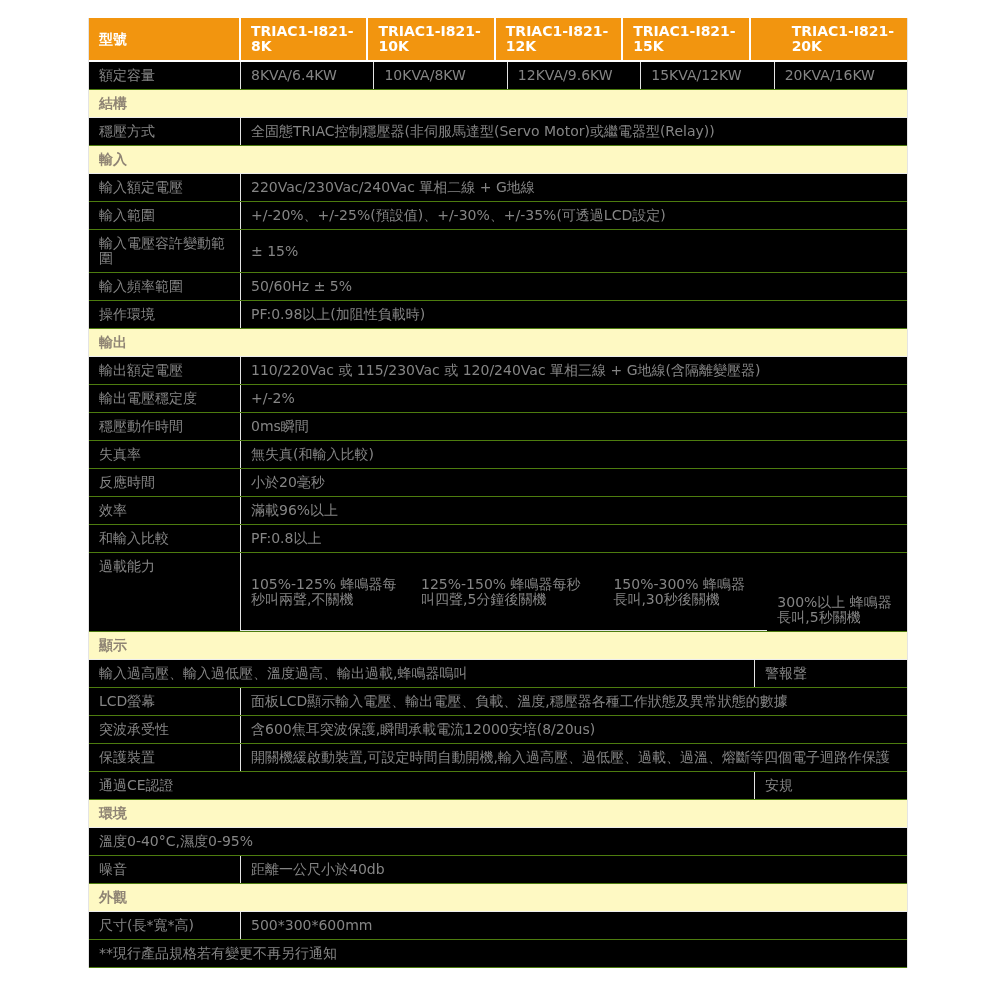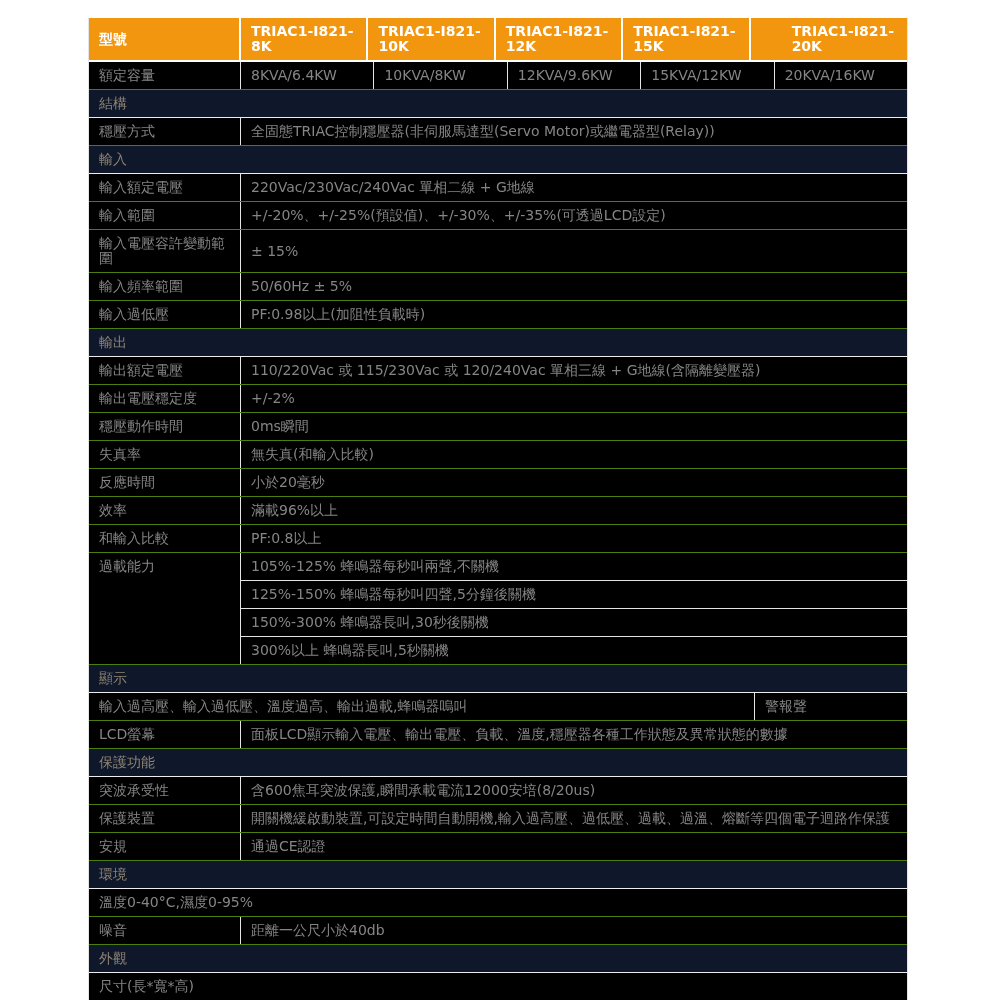--- a/index.html
+++ b/index.html
@@ -8,25 +8,25 @@
   .spec-table{position:absolute;left:88px;top:18px;width:820px;font-size:14px;color:#858585;
               border-right:1px solid #E4E4E4;border-left:1px solid #E4E4E4;box-sizing:border-box;}
   .r{display:flex;align-items:stretch;background:#000000;border-bottom:1px solid #4d7c0f;box-sizing:border-box;}
   .c{padding:6px 10px;display:flex;align-items:center;box-sizing:border-box;line-height:15px;}
   .label{width:152px;flex:none;border-right:1px solid #E4E4E4;}
   .v{flex:1;border-right:1px solid #E4E4E4;}
   .r .c:last-child{border-right:none;}
   .r.header{background:#F2950F;border-bottom:2px solid #ffffff;}
   .r.header .c{color:#ffffff;font-weight:bold;border-right:2px solid #ffffff;}
   .r.header .c:last-child{border-right:none;padding-left:41px;}
-  .r.section{background:#0f172a;color:#8F8474;border-bottom:1px solid #EDEDED;}
+  .r.section{background:#fef9c3;color:#8F8474;border-bottom:1px solid #EDEDED;font-weight:bold;}
   .r.section .c{width:100%;}
-  .stack{flex:1;display:flex;flex-direction:column;}
+  .stack{flex:1;display:flex;}
   .sub{padding:6px 10px;border-bottom:1px solid #E4E4E4;display:flex;align-items:center;line-height:15px;}
-  .sub:last-child{border-bottom:none;}
+  .sub:last-child{border-bottom:none;margin-top:36px;}
   .r.note .c{width:100%;}
 </style>
 </head>
 <body>
 
 <div class="page">
   <div class="spec-table">
       <div class="r header">
         <div class="c label">型號</div>
         <div class="c v">TRIAC1-I821-8K</div>
@@ -63,21 +63,21 @@
       </div>
       <div class="r">
         <div class="c label">輸入電壓容許變動範圍</div>
         <div class="c v">± 15%</div>
       </div>
       <div class="r">
         <div class="c label">輸入頻率範圍</div>
         <div class="c v">50/60Hz ± 5%</div>
       </div>
       <div class="r">
-        <div class="c label">輸入過低壓</div>
+        <div class="c label">操作環境</div>
         <div class="c v">PF:0.98以上(加阻性負載時)</div>
       </div>
       <div class="r section">
         <div class="c">輸出</div>
       </div>
       <div class="r">
         <div class="c label">輸出額定電壓</div>
         <div class="c v">110/220Vac 或 115/230Vac 或 120/240Vac 單相三線 + G地線(含隔離變壓器)</div>
       </div>
       <div class="r">
@@ -117,48 +117,46 @@
         <div class="c">顯示</div>
       </div>
       <div class="r">
         <div class="c v">輸入過高壓、輸入過低壓、溫度過高、輸出過載,蜂鳴器嗚叫</div>
         <div class="c label">警報聲</div>
       </div>
       <div class="r">
         <div class="c label">LCD螢幕</div>
         <div class="c v">面板LCD顯示輸入電壓、輸出電壓、負載、溫度,穩壓器各種工作狀態及異常狀態的數據</div>
       </div>
-      <div class="r section">
-        <div class="c">保護功能</div>
-      </div>
       <div class="r">
         <div class="c label">突波承受性</div>
         <div class="c v">含600焦耳突波保護,瞬間承載電流12000安培(8/20us)</div>
       </div>
       <div class="r">
         <div class="c label">保護裝置</div>
         <div class="c v">開關機緩啟動裝置,可設定時間自動開機,輸入過高壓、過低壓、過載、過溫、熔斷等四個電子迴路作保護</div>
       </div>
       <div class="r">
+        <div class="c v">通過CE認證</div>
         <div class="c label">安規</div>
-        <div class="c v">通過CE認證</div>
       </div>
       <div class="r section">
         <div class="c">環境</div>
       </div>
       <div class="r">
         <div class="c v">溫度0-40°C,濕度0-95%</div>
       </div>
       <div class="r">
         <div class="c label">噪音</div>
         <div class="c v">距離一公尺小於40db</div>
       </div>
       <div class="r section">
         <div class="c">外觀</div>
       </div>
       <div class="r">
         <div class="c label">尺寸(長*寬*高)</div>
+        <div class="c v">500*300*600mm</div>
       </div>
       <div class="r note">
         <div class="c">**現行產品規格若有變更不再另行通知</div>
       </div>
     </div>
 </div>
 
 </body></html>

